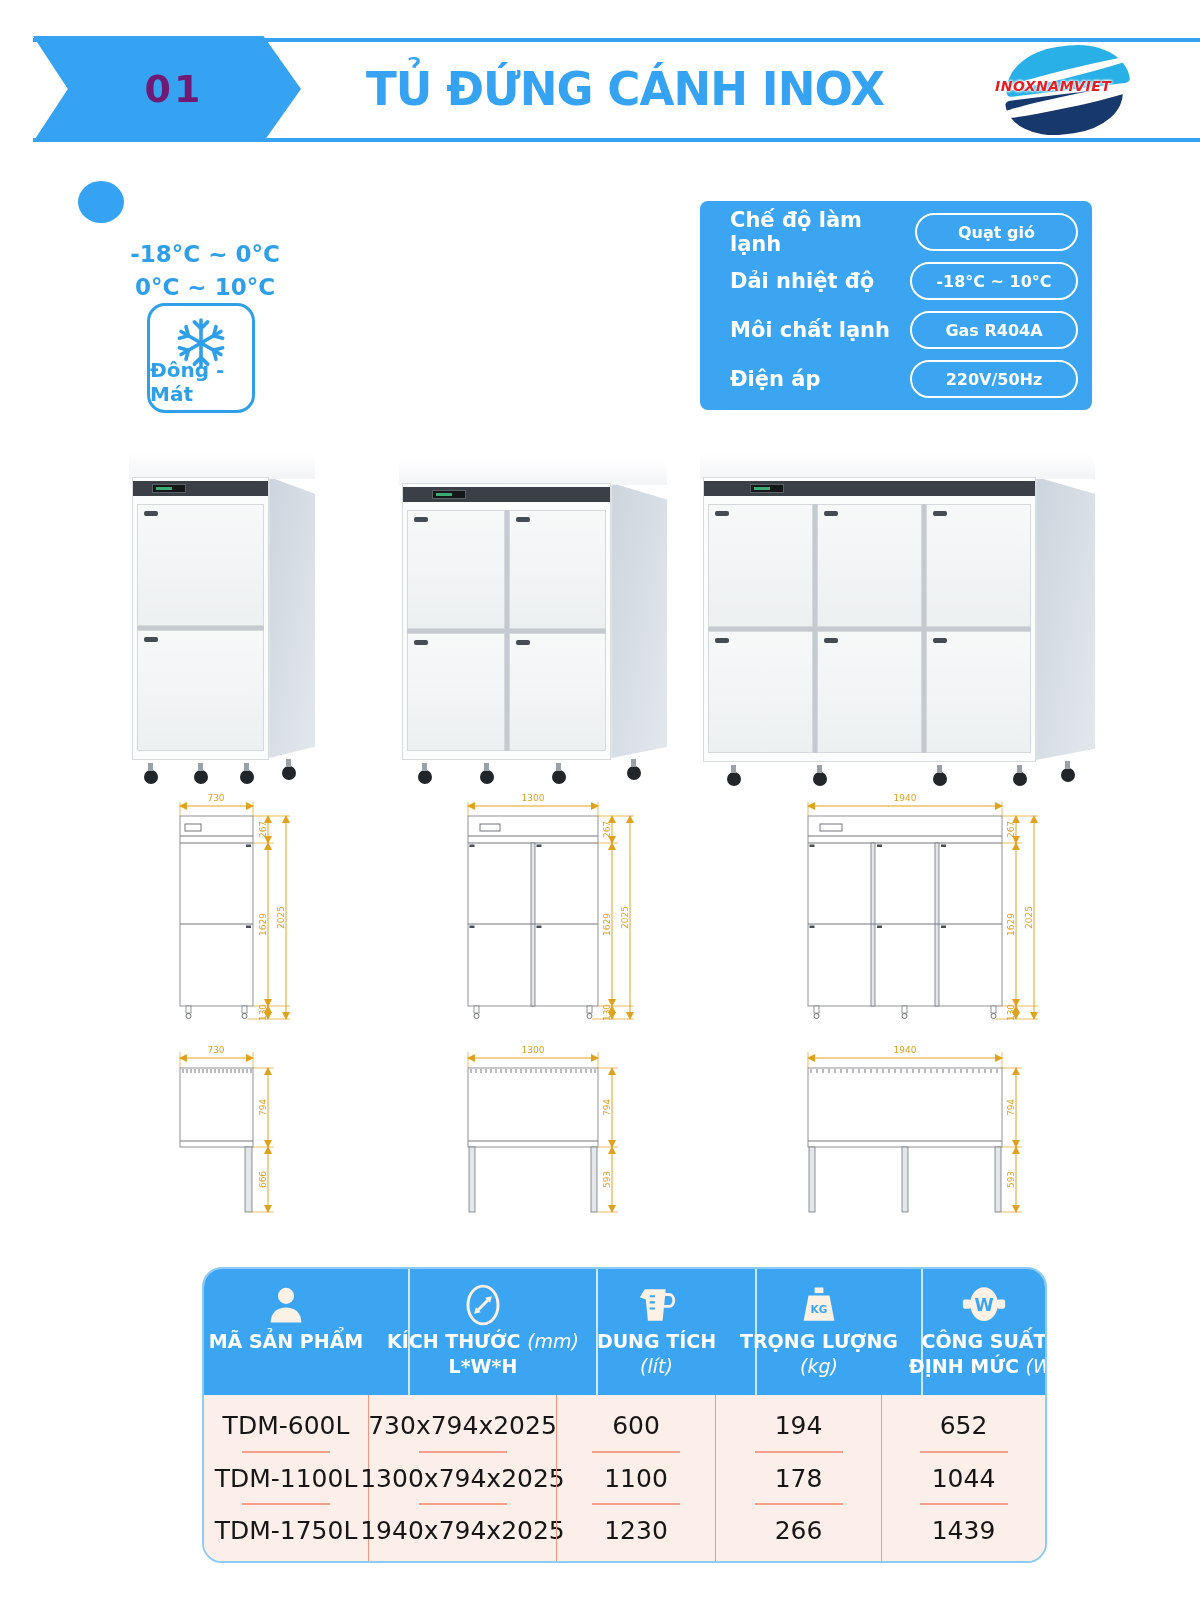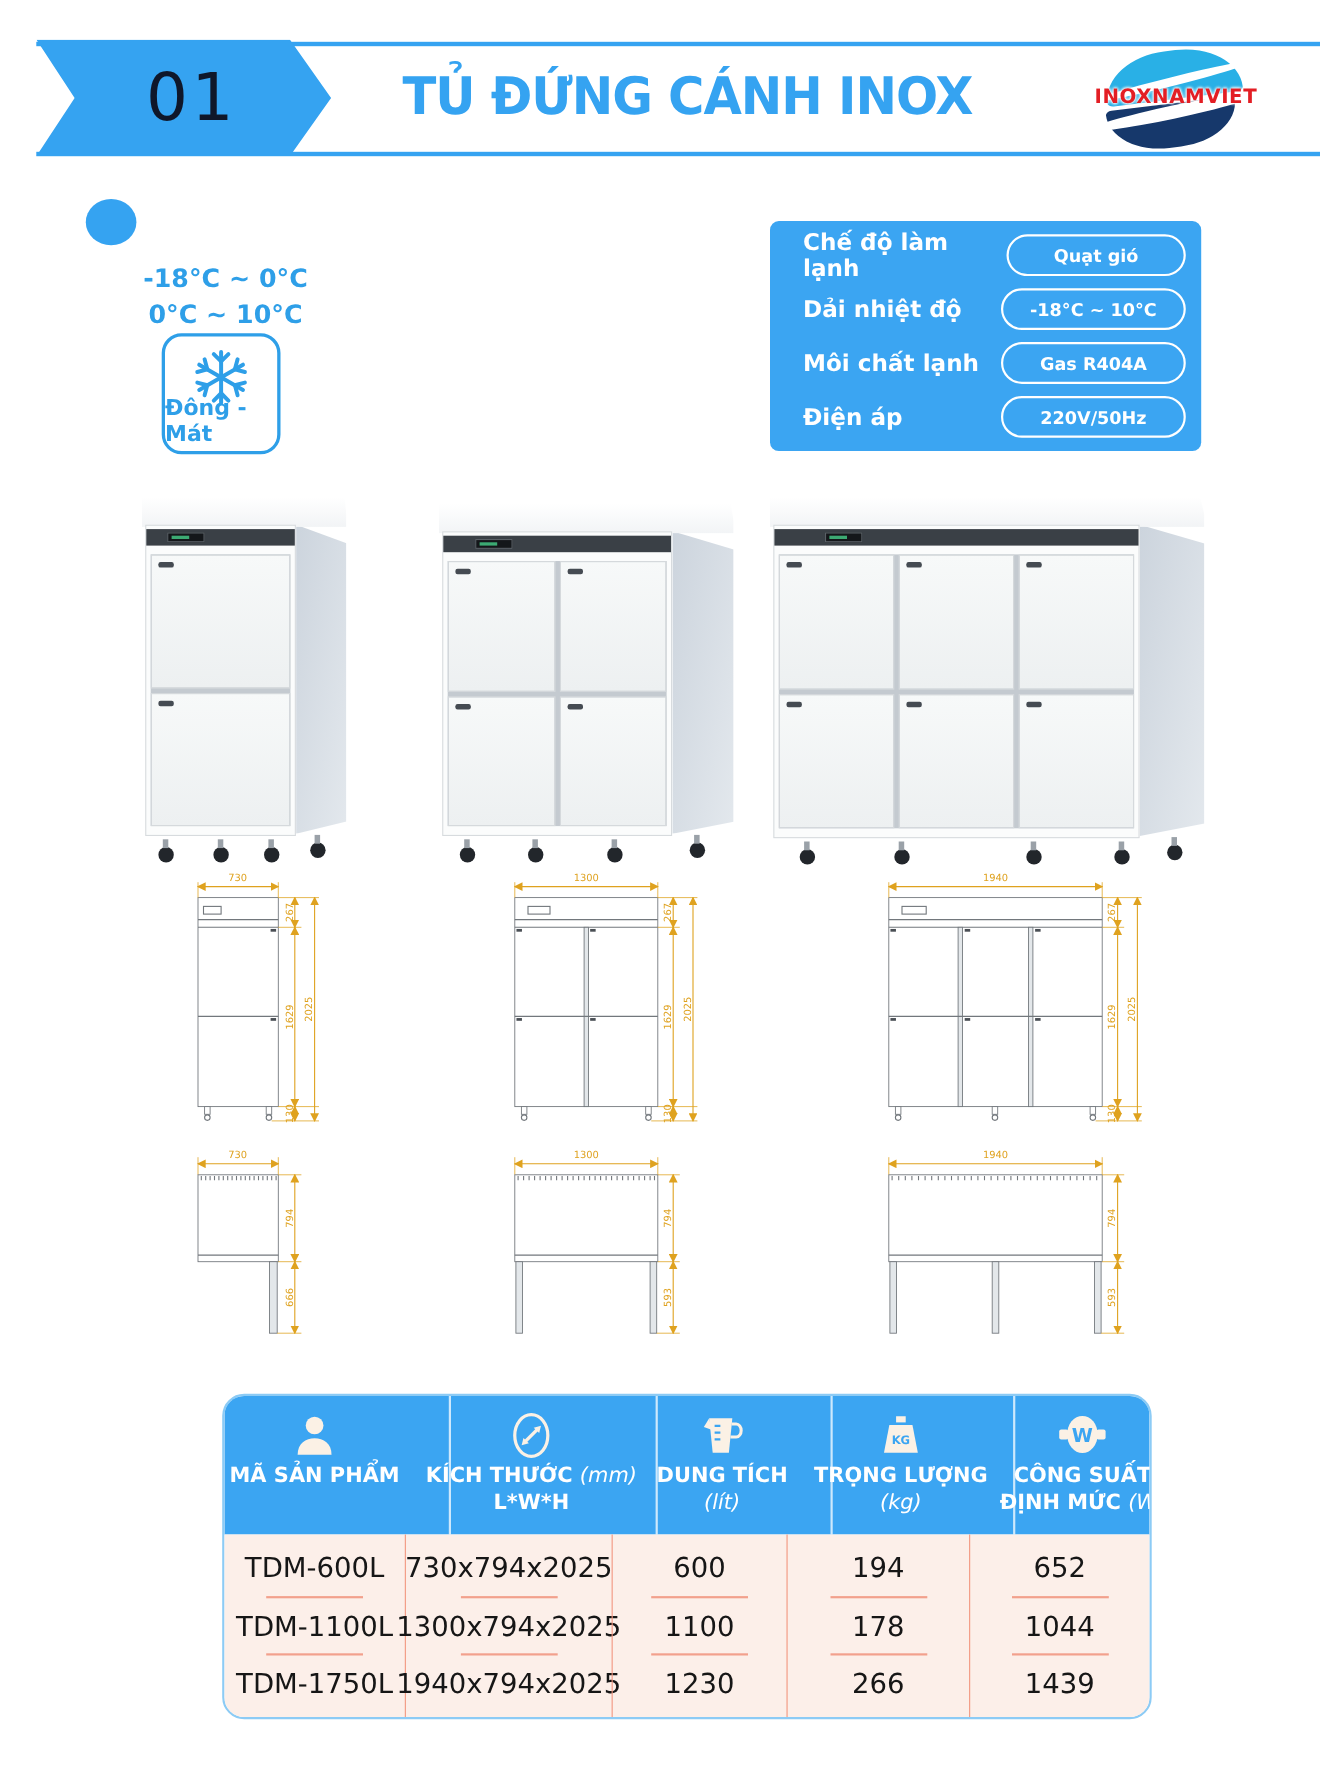--- a/index.html
+++ b/index.html
@@ -5,37 +5,37 @@
   * { box-sizing: border-box; margin: 0; padding: 0; }
   body { background:#e8e8e8; font-family:"DejaVu Sans","Liberation Sans",sans-serif; }
   #canvas { position:relative; width:1200px; height:1620px; background:#ffffff; overflow:hidden; margin:0 auto; }
 
   
   .hdr-band { position:absolute; left:33px; top:38px; width:1167px; height:104px;
     background:#ffffff; border-top:4px solid #35A3F1; border-bottom:4px solid #35A3F1; }
   .hdr-arrow { position:absolute; left:33px; top:36px; width:268px; height:106px; background:#35A3F1;
     clip-path:polygon(0 0,86% 0,100% 50%,86% 100%,0 100%,13% 50%);
     display:flex; align-items:center; justify-content:center; }
-  .hdr-num { color:#0f172a; font-size:60px; font-weight:400; letter-spacing:3px; padding-left:14px; }
+  .hdr-num { color:#701a75; font-size:38px; font-weight:700; letter-spacing:3px; padding-left:14px; }
   .hdr-title { position:absolute; left:315px; top:61px; width:620px; text-align:center;
     color:#35A3F1; font-size:47px; font-weight:900; letter-spacing:-1px; transform:scaleX(.96); }
 
   
   .logo { position:absolute; left:995px; top:44px; width:142px; height:94px; }
   .logo-top { position:absolute; left:9px; top:2px; width:124px; height:44px; background:#29B0E6;
     border-radius:62px 62px 6px 6px / 44px 44px 4px 4px; transform:rotate(-7deg); }
   .logo-bot { position:absolute; left:12px; top:50px; width:118px; height:40px; background:#16386B;
     border-radius:6px 6px 59px 59px / 4px 4px 40px 40px; transform:rotate(-7deg); }
   .logo-slash { position:absolute; left:-8px; top:52px; width:158px; height:12px; background:#fff;
     border-radius:50%; transform:rotate(-12deg); }
   .logo-slash2 { position:absolute; left:-4px; top:26px; width:150px; height:8px; background:#fff;
     border-radius:50%; transform:rotate(-14deg); }
-  .logo-text { position:absolute; left:0; top:34px; width:100%; text-align:right;
-    color:#E31E24; font-size:18px; font-weight:900; letter-spacing:.5px;
-    text-shadow:0 0 3px #fff,0 0 3px #fff,0 0 3px #fff; }
+  .logo-text { position:absolute; left:0; top:34px; width:100%; text-align:left;
+    color:#E31E24; font-size:14px; font-weight:900; letter-spacing:.5px;
+    text-shadow:0 0 3px #fff,0 0 3px #fff,0 0 3px #fff;font-style:italic; }
 
   
   .sec-bullet { position:absolute; left:78px; top:181px; width:46px; height:42px; border-radius:50%; background:#35A3F1; }
   .sec-title { position:absolute; left:142px; top:180px; font-size:37px; font-weight:900; color:#0d0d0d; letter-spacing:-.5px; }
 
   
   .temp-lines { position:absolute; left:110px; top:238px; width:190px; text-align:center;
     color:#2E9FE8; font-weight:800; font-size:23px; line-height:33px; }
   .mode-box { position:absolute; left:147px; top:303px; width:108px; height:110px;
     border:3px solid #2E9FE8; border-radius:18px; background:#fff;

